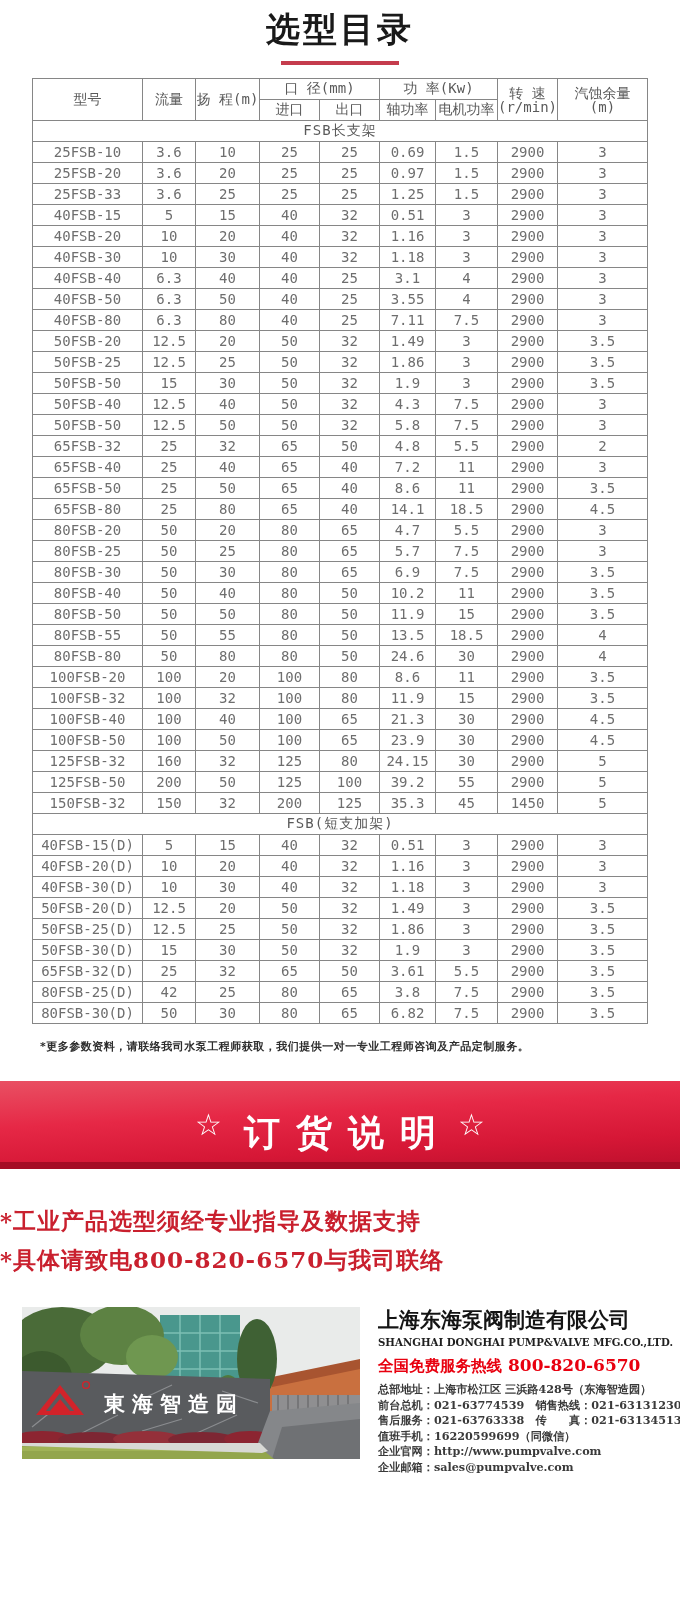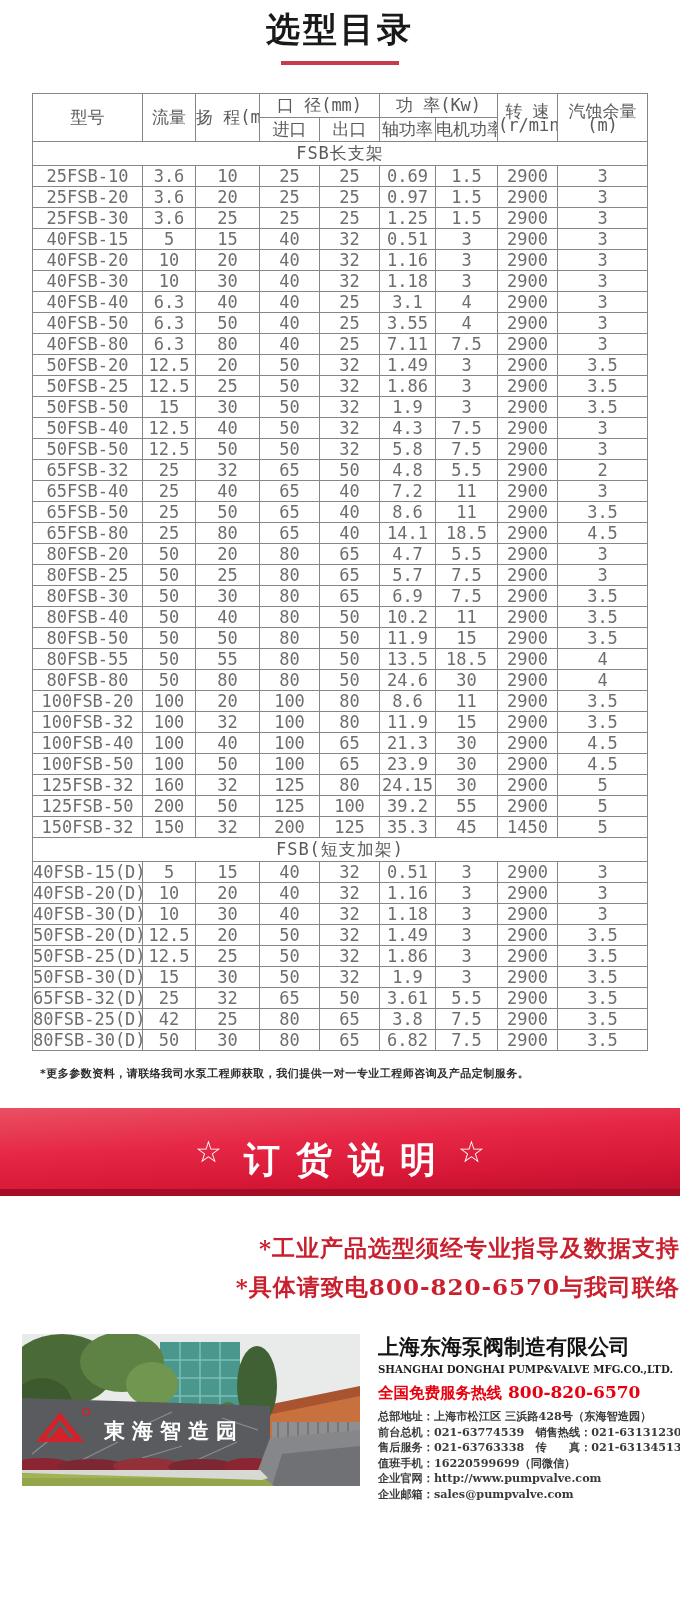--- a/index.html
+++ b/index.html
@@ -9,23 +9,23 @@
     -webkit-font-smoothing:antialiased;
   }
   
   .page-title{
     padding-top:8px;text-align:center;font-size:34px;font-weight:bold;
     color:#191919;letter-spacing:3px;line-height:42px;
   }
   .title-underline{width:118px;height:4px;background:#c53c4d;margin:11px auto 0;}
   
   table.spec{
-    border-collapse:collapse;table-layout:fixed;width:615px;margin:28px auto 0;
+    border-collapse:collapse;table-layout:fixed;width:615px;margin:13px auto 0;
     font-family:"DejaVu Sans Mono","DejaVu Sans",sans-serif;
-    font-size:17px;color:#6e6e6e;padding-left:28px;
+    font-size:14px;color:#6e6e6e;padding-left:28px;
   }
   table.spec th,table.spec td{
     border:1px solid #868686;height:20px;padding:0;text-align:center;
     font-weight:normal;overflow:hidden;white-space:nowrap;
   }
   table.spec th{color:#5a5a5a;}
   table.spec .hdr2 div{line-height:14px;}
   table.spec td.section-cell{color:#5a5a5a;letter-spacing:1px;}
   
   .note{margin:15px 0 0 40px;font-size:11px;font-weight:600;color:#2d2d2d;letter-spacing:0.5px;}
@@ -37,21 +37,21 @@
   }
   .order-banner::after{
     content:"";position:absolute;left:0;right:0;bottom:0;height:7px;background:#a50c25;
   }
   .order-banner .star{font-size:30px;font-weight:bold;line-height:1;}
   .order-banner .banner-title{
     font-size:36px;font-weight:bold;letter-spacing:16px;margin:16px 6px 0 22px;line-height:1;
   }
   
   .slogan{
-    margin-top:32px;text-align:right;color:#c9202e;font-weight:bold;
+    margin-top:32px;text-align:left;color:#c9202e;font-weight:bold;
     font-family:"DejaVu Serif","Liberation Serif",serif;
     font-size:23px;line-height:39px;letter-spacing:1px;
   }
   
   .footer{display:flex;margin:28px 20px 0 22px;gap:18px;}
   .photo-wrap{width:338px;height:152px;flex:none;}
   .photo-wrap svg{display:block;}
   .info{flex:1;padding-top:0;}
   .company-cn{font-size:21px;font-weight:bold;color:#141414;white-space:nowrap;line-height:26px;}
   .company-en{
@@ -130,21 +130,21 @@
         <td>3.6</td>
         <td>20</td>
         <td>25</td>
         <td>25</td>
         <td>0.97</td>
         <td>1.5</td>
         <td>2900</td>
         <td>3</td>
       </tr>
       <tr>
-        <td>25FSB-30</td>
+        <td>25FSB-33</td>
         <td>3.6</td>
         <td>25</td>
         <td>25</td>
         <td>25</td>
         <td>1.25</td>
         <td>1.5</td>
         <td>2900</td>
         <td>3</td>
       </tr>
       <tr>

